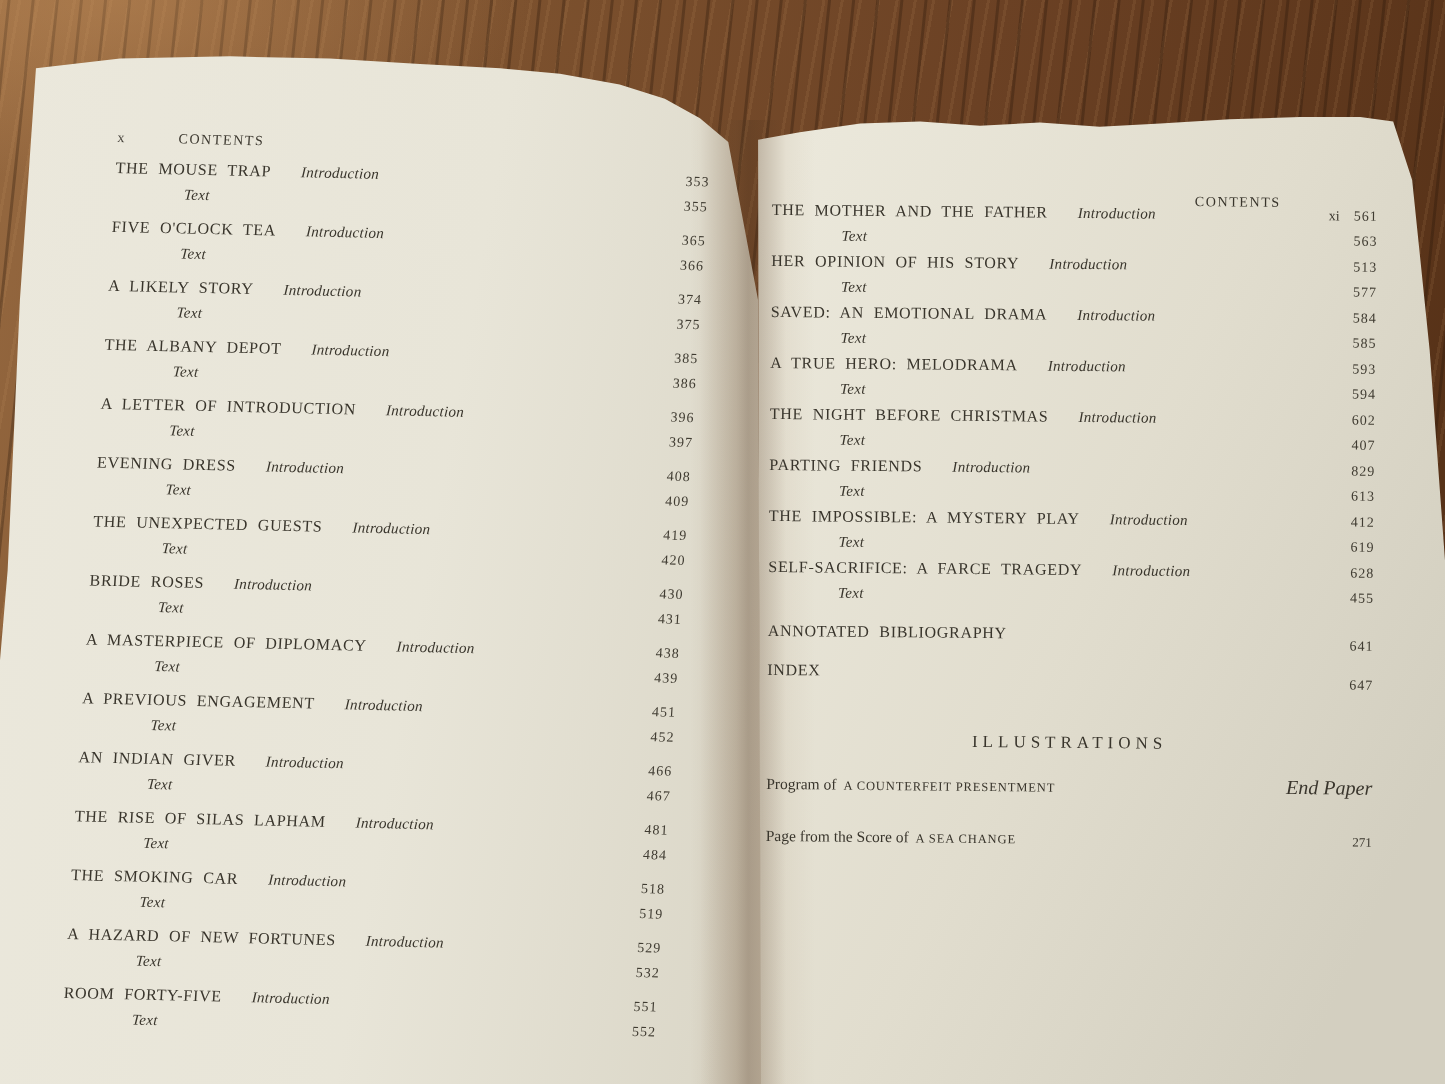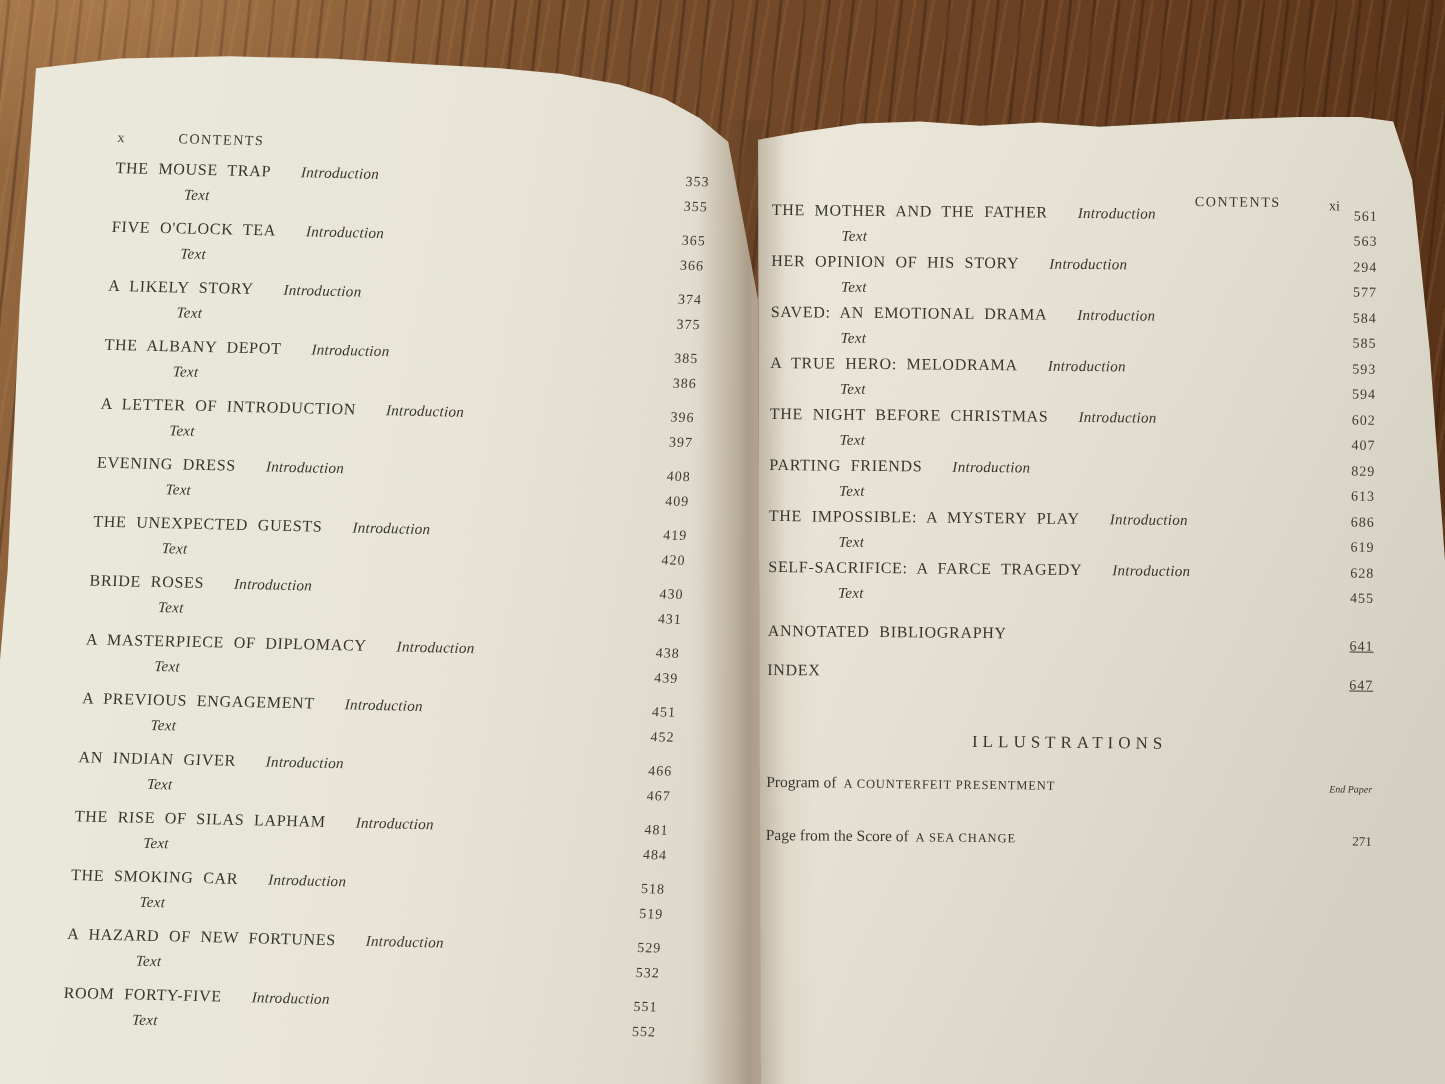--- a/index.html
+++ b/index.html
@@ -59,34 +59,34 @@
   .row{display:flex;align-items:baseline;line-height:25px;}
   .content-right .row{line-height:24px;}
   .content-right .entry{margin-bottom:1px;}
   .title{font-size:16px;letter-spacing:.7px;word-spacing:5px;white-space:nowrap;}
   .intro{font-style:italic;font-size:15px;margin-left:30px;letter-spacing:.3px;}
   .num{margin-left:auto;font-size:14px;letter-spacing:1px;color:#403c32;}
   .r2{padding-left:70px;}
   .text-label{font-style:italic;font-size:15px;letter-spacing:.3px;}
   
   .rp-head-contents{position:absolute;top:4px;left:423px;font-size:14px;letter-spacing:1.6px;}
-  .rp-head-folio{position:absolute;top:7px;right:38px;font-size:14px;}
+  .rp-head-folio{position:absolute;top:17px;right:38px;font-size:14px;}
   .entries-right{padding-top:12px;}
   .single{display:flex;align-items:baseline;line-height:24px;}
-  .single .num{position:relative;top:9px;text-decoration:underline;}
+  .single .num{position:relative;top:9px;}
   .bm-annotated{margin-top:14px;}
   .bm-index{margin-top:14px;}
   
   .ill-heading{margin-top:47px;text-align:center;font-size:17px;letter-spacing:5px;word-spacing:2px;}
   .ill-row{display:flex;align-items:baseline;margin-top:21px;line-height:22px;}
   .ill-row + .ill-row{margin-top:29px;}
   .ill-prefix{font-size:15.5px;}
   .ill-sc{font-size:12.5px;letter-spacing:.9px;margin-left:7px;}
   .ill-page{margin-left:auto;font-size:13px;}
-  .italic{font-style:italic;font-size:10px;}
+  .italic{font-style:italic;font-size:20px;}
 </style>
 </head>
 <body>
 
 <div id="stage">
   <div class="wood"></div>
   <div class="page page-left"></div>
   <div class="page page-right"></div>
   <div class="gutter"></div>
 
@@ -276,21 +276,21 @@
           </div>
         <div class="row r2">
             <span class="text-label">Text</span>
             <span class="num">563</span>
           </div>
       </div>
       <div class="entry">
         <div class="row">
             <span class="title">HER OPINION OF HIS STORY</span>
             <span class="intro">Introduction</span>
-            <span class="num">294</span>
+            <span class="num">513</span>
           </div>
         <div class="row r2">
             <span class="text-label">Text</span>
             <span class="num">577</span>
           </div>
       </div>
       <div class="entry">
         <div class="row">
             <span class="title">SAVED: AN EMOTIONAL DRAMA</span>
             <span class="intro">Introduction</span>
@@ -331,21 +331,21 @@
           </div>
         <div class="row r2">
             <span class="text-label">Text</span>
             <span class="num">613</span>
           </div>
       </div>
       <div class="entry">
         <div class="row">
             <span class="title">THE IMPOSSIBLE: A MYSTERY PLAY</span>
             <span class="intro">Introduction</span>
-            <span class="num">686</span>
+            <span class="num">412</span>
           </div>
         <div class="row r2">
             <span class="text-label">Text</span>
             <span class="num">619</span>
           </div>
       </div>
       <div class="entry">
         <div class="row">
             <span class="title">SELF-SACRIFICE: A FARCE TRAGEDY</span>
             <span class="intro">Introduction</span>

